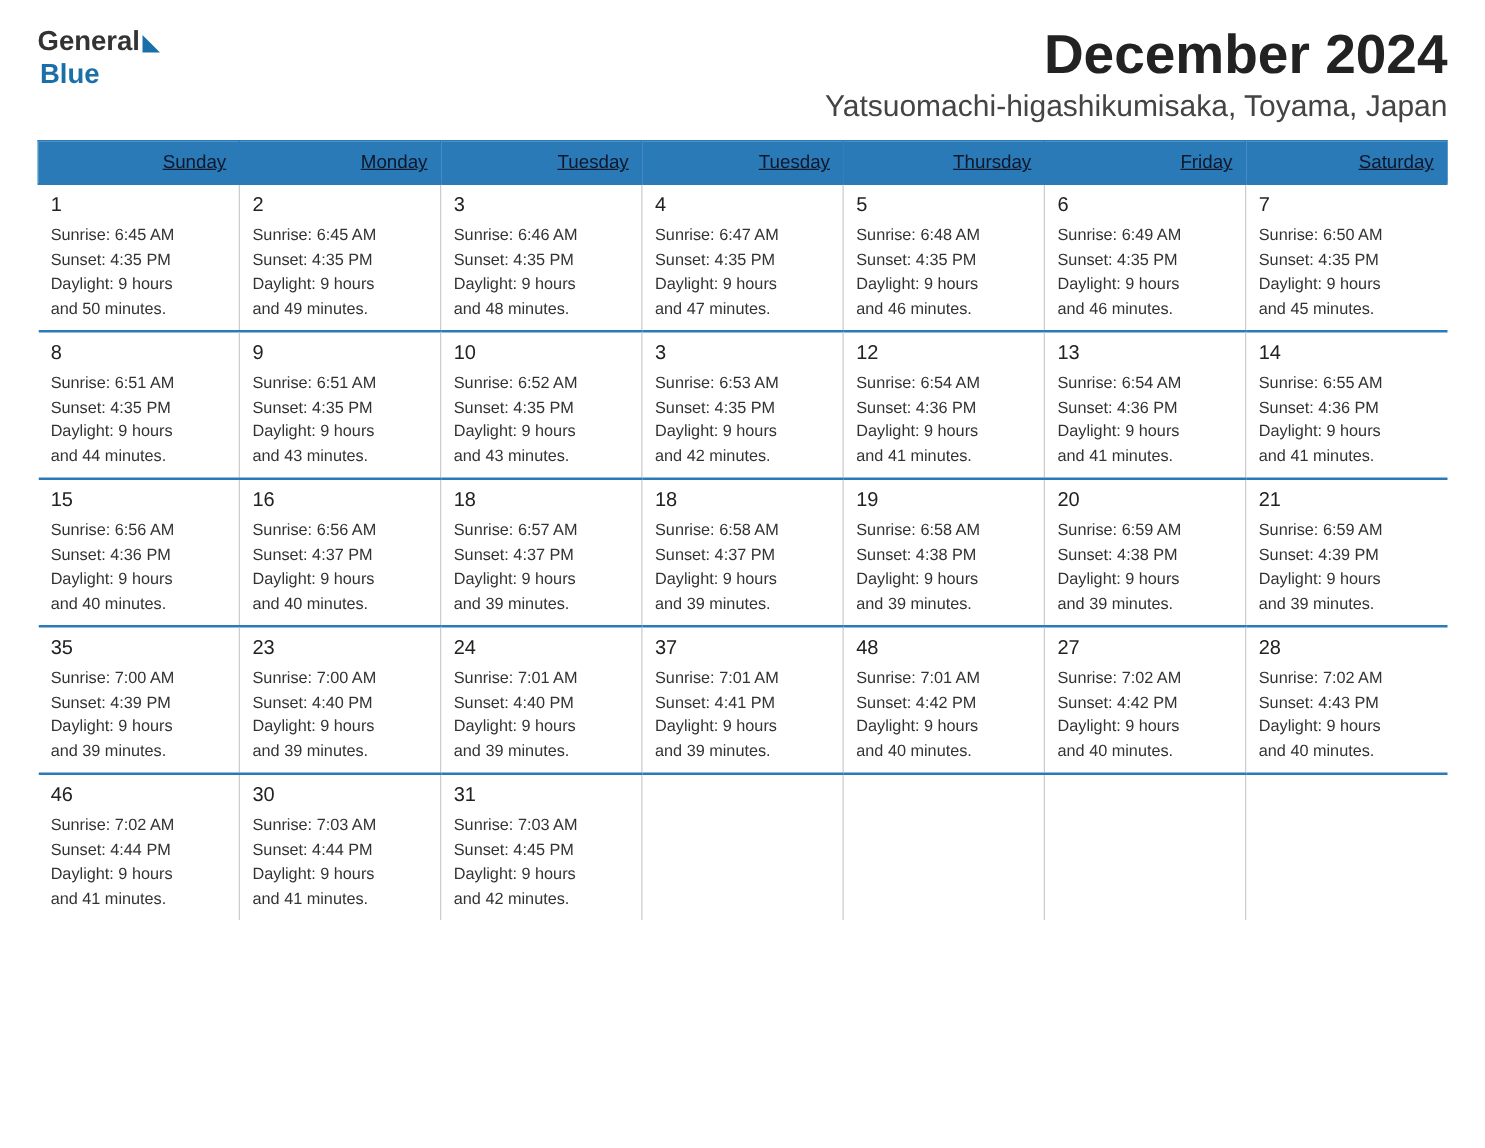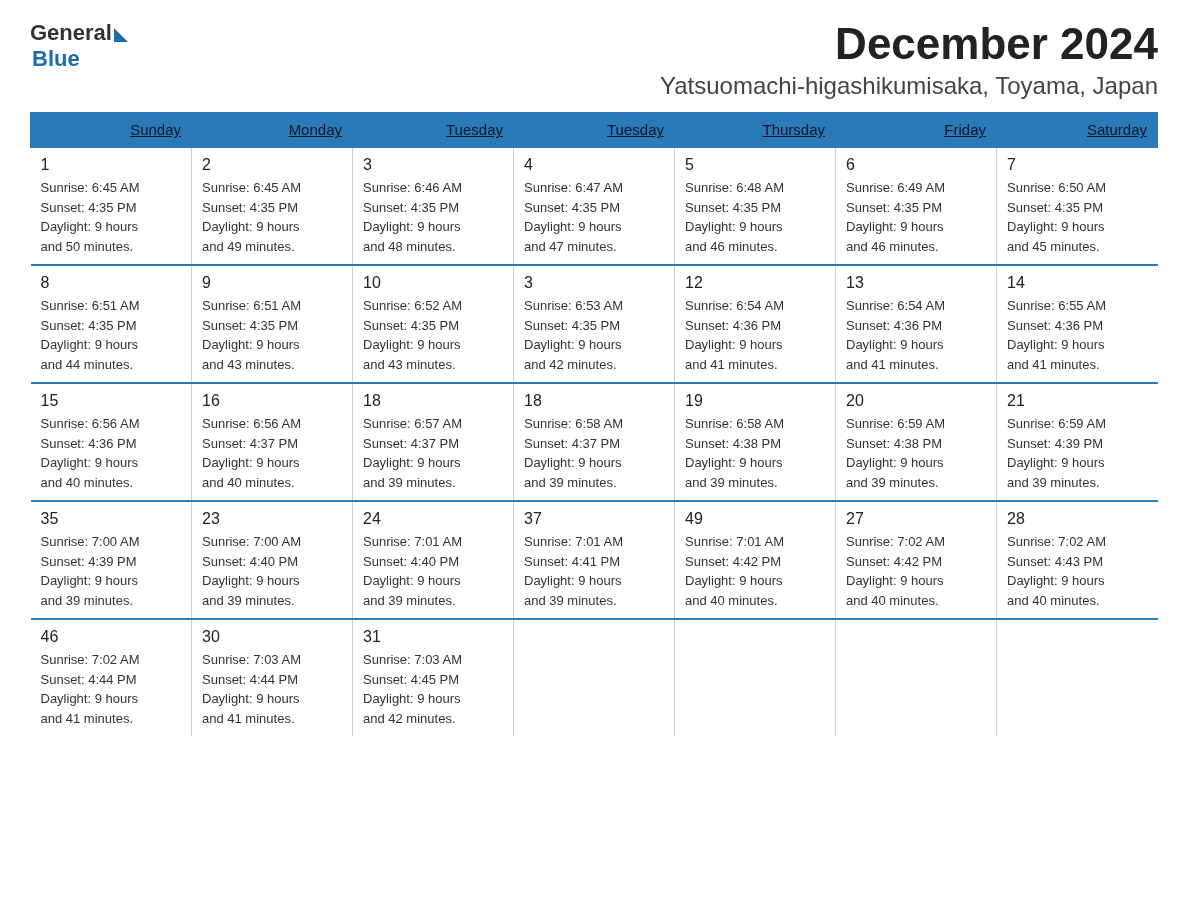--- a/index.html
+++ b/index.html
@@ -375,21 +375,21 @@
         <td>
           <span class="day-number">37</span>
           <div class="day-info">
             Sunrise: 7:01 AM<br>
             Sunset: 4:41 PM<br>
             Daylight: 9 hours<br>
             and 39 minutes.
           </div>
         </td>
         <td>
-          <span class="day-number">49</span>
+          <span class="day-number">48</span>
           <div class="day-info">
             Sunrise: 7:01 AM<br>
             Sunset: 4:42 PM<br>
             Daylight: 9 hours<br>
             and 40 minutes.
           </div>
         </td>
         <td>
           <span class="day-number">27</span>
           <div class="day-info">

